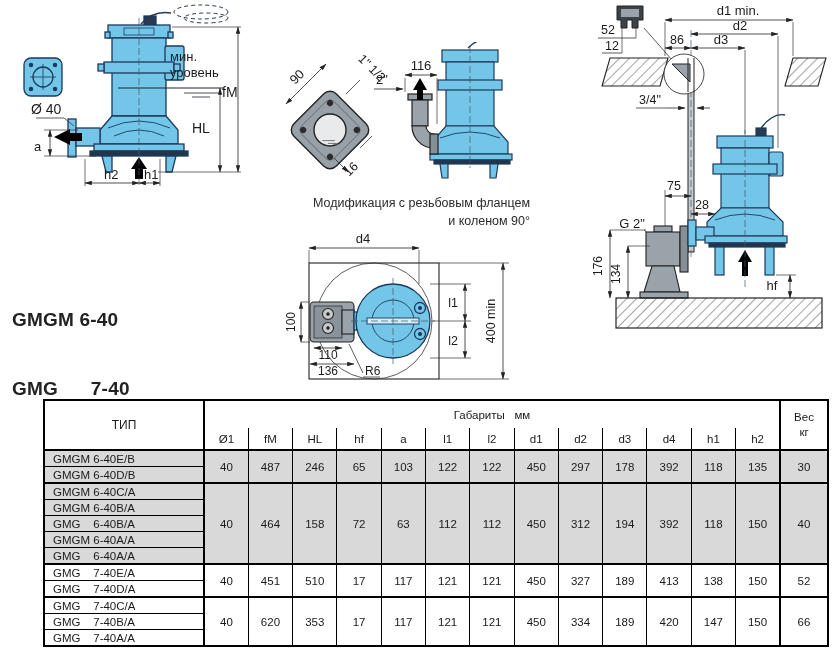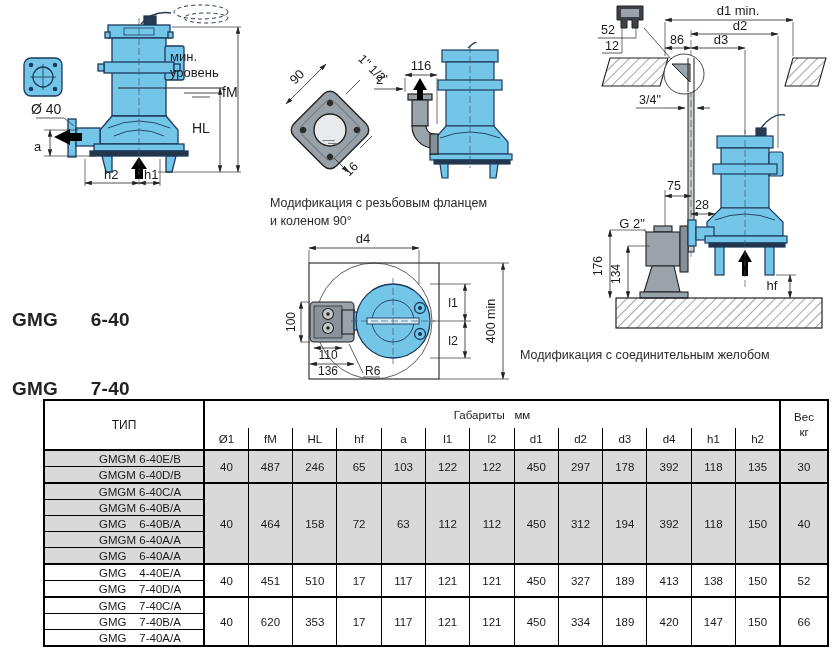--- a/index.html
+++ b/index.html
@@ -1,31 +1,31 @@
 <!DOCTYPE html>
 <html><head>
 <meta charset="utf-8">
 <style>
   html,body{margin:0;padding:0;background:#fff;}
   #page{position:relative;width:840px;height:653px;background:#fff;overflow:hidden;
         font-family:"Liberation Sans",sans-serif;color:#1c1c1c;}
   svg text{font-family:"Liberation Sans",sans-serif;fill:#1c1c1c;}
-  .cap{position:absolute;text-align:left;font-size:12.5px;color:#2a2a2a;white-space:pre-line;line-height:1.45;}
+  .cap{position:absolute;text-align:right;font-size:12.5px;color:#2a2a2a;white-space:pre-line;line-height:1.45;}
   #models{position:absolute;left:12px;top:262px;font-size:19px;font-weight:bold;color:#222;
           line-height:23px;white-space:pre;letter-spacing:.2px;}
   
   #dim-table{position:absolute;left:27px;top:399px;width:786px;border-collapse:collapse;
              table-layout:fixed;font-size:11.5px;color:#1a1a1a;border:2px solid #000;margin-left:16px;}
   #dim-table th,#dim-table td{border:1px solid #000;padding:0;text-align:center;font-weight:normal;}
   #dim-table .type-h{border-right:2px solid #000;font-size:12px;}
   #dim-table .group-h{border-bottom:none;height:27px;vertical-align:middle;white-space:pre;}
   #dim-table .weight-h{border-left:2px solid #000;white-space:pre-line;line-height:1.3;vertical-align:middle;}
   #dim-table .sub-h{height:21px;border-top:none;vertical-align:middle;}
   #dim-table tbody td{height:15px;}
-  #dim-table .type-cell{text-align:center;padding-left:32px;white-space:pre;border-right:2px solid #000;}
+  #dim-table .type-cell{text-align:left;padding-left:8px;white-space:pre;border-right:2px solid #000;}
   #dim-table .weight-cell{border-left:2px solid #000;border-radius:6px;}
   #dim-table tr.shaded td{background:#d9d9d9;}
   #dim-table tr.group-start td{border-top:2px solid #000;}
 </style>
 </head>
 <body>
 
 <div id="page">
 
   <svg style="position:absolute;left:8px;top:2px" width="235" height="222" viewBox="0 0 235 222">
@@ -153,21 +153,21 @@
       <line x1="165" y1="36" x2="165" y2="82" stroke-width="0.7"></line>
       <line x1="102" y1="47" x2="131" y2="47" marker-end="url(#mB)"></line>
     </g>
     <text x="149" y="28" font-size="13" text-anchor="middle">116</text>
     <text x="110" y="42" font-size="13" text-anchor="middle">2"</text>
   </svg>
   <div class="cap" style="left:270px;top:194px;width:260px;">Модификация с резьбовым фланцем
 и коленом 90°</div>
 
   <div id="models">
-    <div>GMG      6-40</div>
+    <div>GMGM 6-40</div>
     <div>GMG      7-40</div>
   </div>
 
   <svg style="position:absolute;left:283px;top:226px" width="255" height="172" viewBox="0 0 255 172">
     <defs>
       <marker id="mC" markerWidth="9" markerHeight="7" refX="8" refY="2.6" orient="auto-start-reverse">
         <path d="M0,0 L8.6,2.6 L0,5.2 z" fill="#222"></path>
       </marker>
     </defs>
     <rect x="26" y="37" width="130" height="116" fill="none" stroke="#222" stroke-width="1.1"></rect>
@@ -314,21 +314,20 @@
       <line x1="40" y1="246" x2="62" y2="246" stroke-width="0.7"></line>
       <line x1="40" y1="246" x2="40" y2="298" marker-start="url(#mD)" marker-end="url(#mD)"></line>
       <line x1="188" y1="275" x2="208" y2="275" stroke-width="0.7"></line>
       <line x1="202" y1="275" x2="202" y2="298" marker-start="url(#mD)" marker-end="url(#mD)"></line>
     </g>
     <text x="14" y="266" font-size="12" text-anchor="middle" transform="rotate(-90 14,266)">176</text>
     <text x="32" y="274" font-size="12" text-anchor="middle" transform="rotate(-90 32,274)">134</text>
     <text x="184" y="290" font-size="13" text-anchor="middle">hf</text>
     <rect x="28" y="298" width="206" height="30" fill="url(#hatchD)" stroke="#222" stroke-width="1.2"></rect>
   </svg>
-  <div class="cap" style="left:520px;top:346px;width:300px;">Модификация с соединительным желобом</div>
 
   <table id="dim-table">
     <colgroup id="dim-cols">
         <col style="width: 160px;">
         <col>
         <col>
         <col>
         <col>
         <col>
         <col>
@@ -408,21 +407,21 @@
         <tr class="shaded">
           <td class="type-cell">GMG    6-40B/A</td>
         </tr>
         <tr class="shaded">
           <td class="type-cell">GMGM 6-40A/A</td>
         </tr>
         <tr class="shaded">
           <td class="type-cell">GMG    6-40A/A</td>
         </tr>
         <tr class="group-start">
-          <td class="type-cell">GMG    4-40E/A</td>
+          <td class="type-cell">GMG    7-40E/A</td>
           <td class="val-cell" rowspan="2">40</td>
           <td class="val-cell" rowspan="2">451</td>
           <td class="val-cell" rowspan="2">510</td>
           <td class="val-cell" rowspan="2">17</td>
           <td class="val-cell" rowspan="2">117</td>
           <td class="val-cell" rowspan="2">121</td>
           <td class="val-cell" rowspan="2">121</td>
           <td class="val-cell" rowspan="2">450</td>
           <td class="val-cell" rowspan="2">327</td>
           <td class="val-cell" rowspan="2">189</td>

